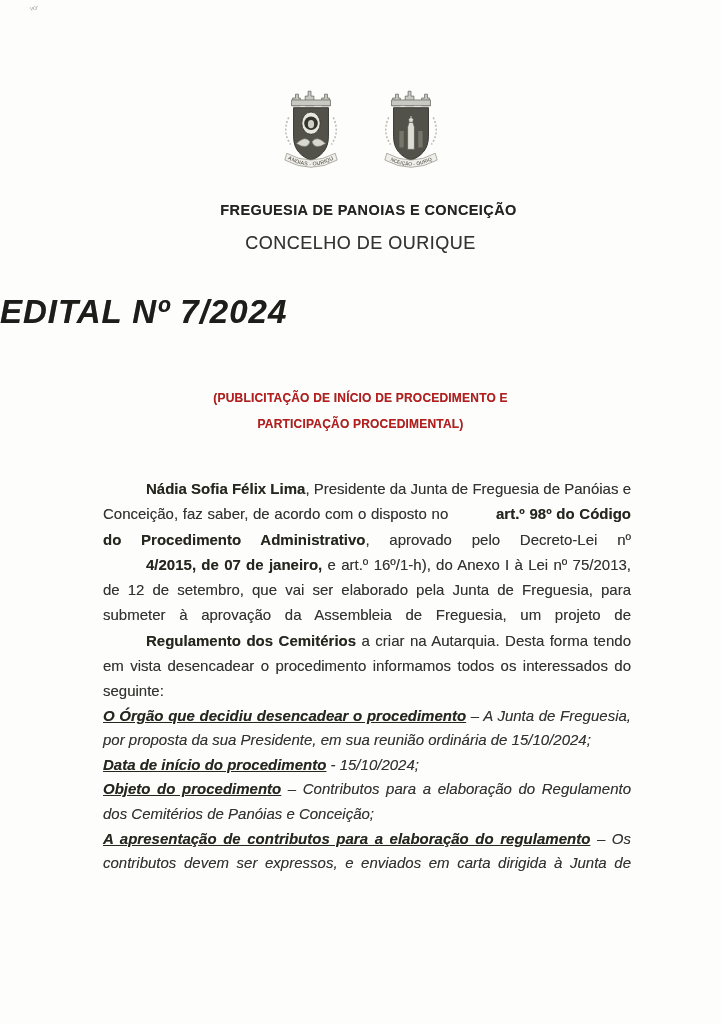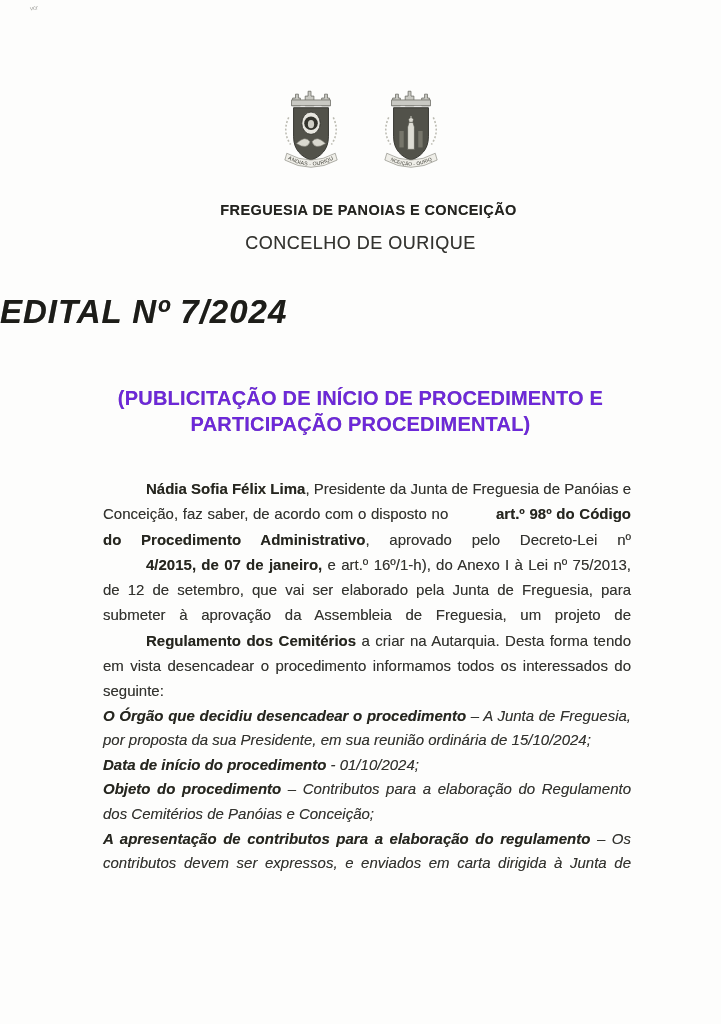--- a/index.html
+++ b/index.html
@@ -58,44 +58,44 @@
     font-style: italic;
     font-size: 33px;
     letter-spacing: 1px;
     color: #1d1d19;
   }
   .subtitle {
     position: absolute;
     top: 385px; left: 0; right: 0;
     text-align: center;
     font-weight: bold;
-    font-size: 20px;
+    font-size: 12px;
     line-height: 26px;
     letter-spacing: 0.2px;
     white-space: pre-line;
-    color: #6d28d9;
+    color: #b91c1c;
   }
 
   .body-text {
     position: absolute;
     top: 476px;
     left: 103px;
     width: 528px;
     font-size: 15px;
     color: #33332f;
   }
   .body-text p { margin: 0; text-align: justify; }
   .intro { line-height: 25.3px; }
   .intro b { color: #26261f; margin-left: 43px; }
   .item {
     margin-top: 14px;
     line-height: 24.6px;
     font-style: italic;
   }
-  .item b { color: #26261f; }
+  .item b { color: #26261f; text-decoration: underline; }
   .item.justify-last { text-align-last: justify; }
 </style>
 </head>
 <body>
 
 <div class="page">
 
   <span class="scan-artifact">vcr</span>
 
   <div class="crest-row">
@@ -160,21 +160,21 @@
   <div class="edital-title scanned">EDITAL Nº 7/2024</div>
 
   <div class="subtitle scanned">(PUBLICITAÇÃO DE INÍCIO DE PROCEDIMENTO E
 PARTICIPAÇÃO PROCEDIMENTAL)</div>
 
   <div class="body-text">
     <p class="intro scanned"><b>Nádia Sofia Félix Lima</b><span>, Presidente da Junta de Freguesia de Panóias e Conceição, faz saber, de acordo com o disposto no </span><b>art.º 98º do Código do Procedimento Administrativo</b><span>, aprovado pelo Decreto-Lei nº </span><b>4/2015, de 07 de janeiro,</b><span> e art.º 16º/1-h), do Anexo I à Lei nº 75/2013, de 12 de setembro, que vai ser elaborado pela Junta de Freguesia, para submeter à aprovação da Assembleia de Freguesia, um projeto de </span><b>Regulamento dos Cemitérios</b><span> a criar na Autarquia. Desta forma tendo em vista desencadear o procedimento informamos todos os interessados do seguinte:</span></p>
 
     <p class="item scanned"><b>O Órgão que decidiu desencadear o procedimento</b><span> – A Junta de Freguesia, por proposta da sua Presidente, em sua reunião ordinária de 15/10/2024;</span></p>
 
-    <p class="item scanned"><b>Data de início do procedimento</b><span> - 01/10/2024;</span></p>
+    <p class="item scanned"><b>Data de início do procedimento</b><span> - 15/10/2024;</span></p>
 
     <p class="item scanned"><b>Objeto do procedimento</b><span> – Contributos para a elaboração do Regulamento dos Cemitérios de Panóias e Conceição;</span></p>
 
 
     <p class="item scanned justify-last"><b>A apresentação de contributos para a elaboração do regulamento</b><span> – Os contributos devem ser expressos, e enviados em carta dirigida à Junta de</span></p>
   </div>
 
 </div>
 
 </body></html>

